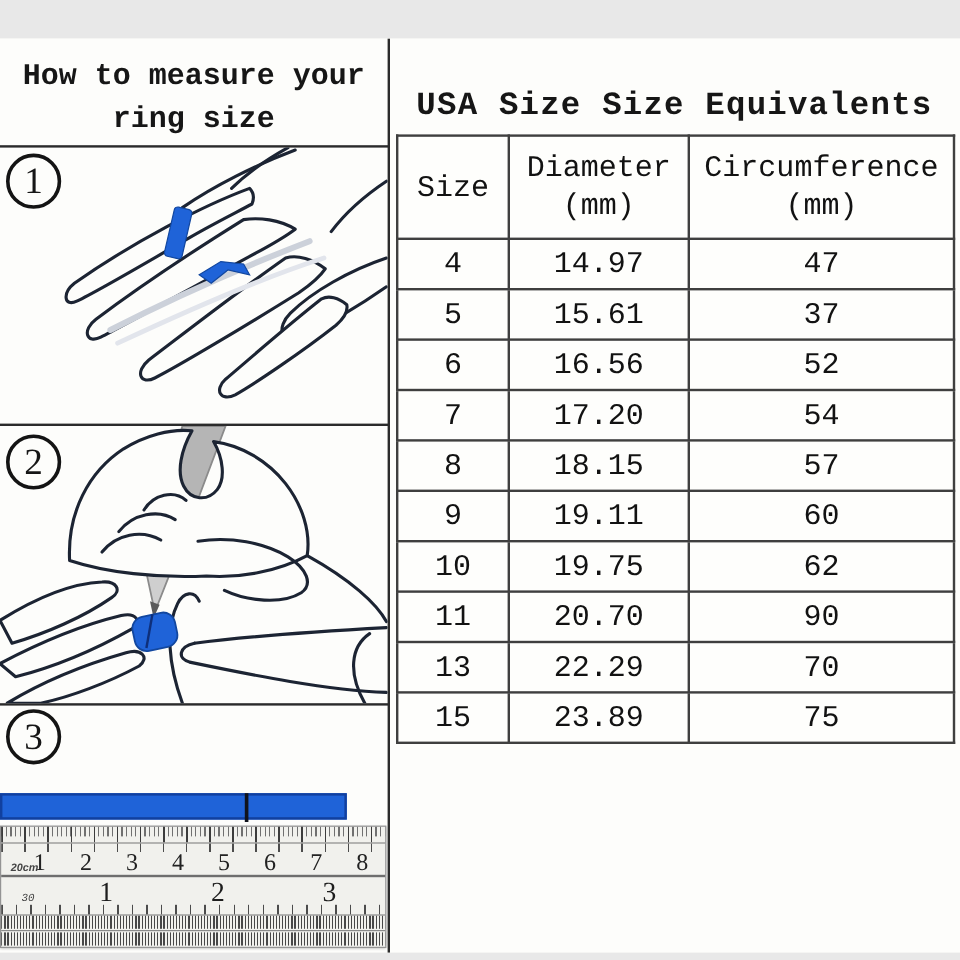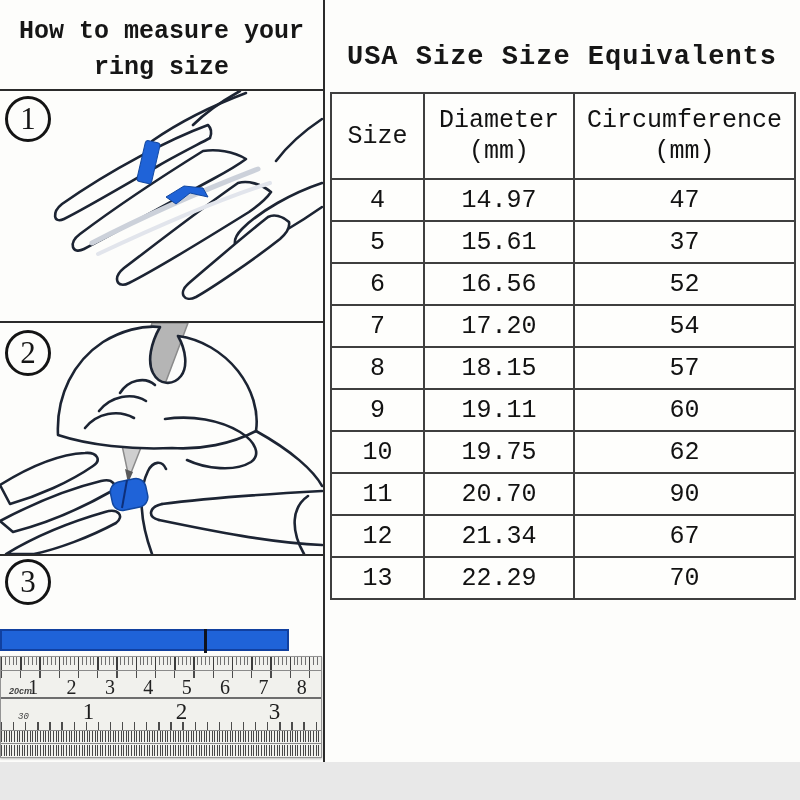--- a/index.html
+++ b/index.html
@@ -1,20 +1,20 @@
 <!DOCTYPE html>
 <html><head>
 <meta charset="utf-8">
 <style>
   * { margin:0; padding:0; box-sizing:border-box; }
   html,body { background:#e8e8e8; }
   #app {
     position:relative; width:800px; height:762px;
     background:#fdfdfb; overflow:hidden;
-    font-family:"Liberation Mono", monospace; color:#161616;
+    font-family:"Liberation Mono", monospace; color:#161616;margin-top:32px;
   }
 
   
   .v-divider { position:absolute; left:323px; top:0; width:2px; height:797px; background:#2b2b2b; }
   .h-divider { position:absolute; left:0; width:325px; height:2px; background:#2b2b2b; }
   #hdiv1 { top:89px; } #hdiv2 { top:321px; } #hdiv3 { top:554px; }
 
   
   .left-title { position:absolute; left:0; top:14px; width:323px; text-align:center;
     font-size:25px; line-height:36px; font-weight:600; letter-spacing:0px; }
@@ -58,21 +58,21 @@
     background-image:
       repeating-linear-gradient(90deg,#474747 0 1px,transparent 1px 2.6px),
       repeating-linear-gradient(90deg,#474747 0 1px,transparent 1px 2.6px),
       linear-gradient(#8a8a8a 0 0);
     background-size:100% 11px,100% 11px,100% 1px;
     background-position:top,bottom,center; background-repeat:no-repeat; }
 
   
   .right-title { position:absolute; left:327px; top:42px; width:470px; text-align:center;
     font-size:27px; font-weight:600; letter-spacing:1px; }
-  table.size-table { position:absolute; left:330px; top:92px; width:464px;
+  table.size-table { position:absolute; left:330px; top:80px; width:464px;
     border-collapse:collapse; table-layout:fixed; background:#fefefc; }
   .size-table col.c1 { width:93px; } .size-table col.c2 { width:150px; } .size-table col.c3 { width:221px; }
   .size-table th, .size-table td { border:2px solid #3f3f3f; text-align:center;
     vertical-align:middle; font-weight:normal; color:#121212; }
   .size-table th { height:86px; font-size:25px; line-height:31px; }
   .size-table td { height:42px; font-size:25px; }
   .th-unit:empty { display:none; }
 </style>
 </head>
 <body>
@@ -268,29 +268,29 @@
           <td>19.75</td>
           <td>62</td>
         </tr>
 
         <tr>
           <td>11</td>
           <td>20.70</td>
           <td>90</td>
         </tr>
 
-        <tr>
-          <td>12</td>
-          <td>21.34</td>
-          <td>67</td>
-        </tr>
 
         <tr>
           <td>13</td>
           <td>22.29</td>
           <td>70</td>
         </tr>
 
 
+        <tr>
+          <td>15</td>
+          <td>23.89</td>
+          <td>75</td>
+        </tr>
       </tbody>
   </table>
 
 </div>
 
 </body></html>

